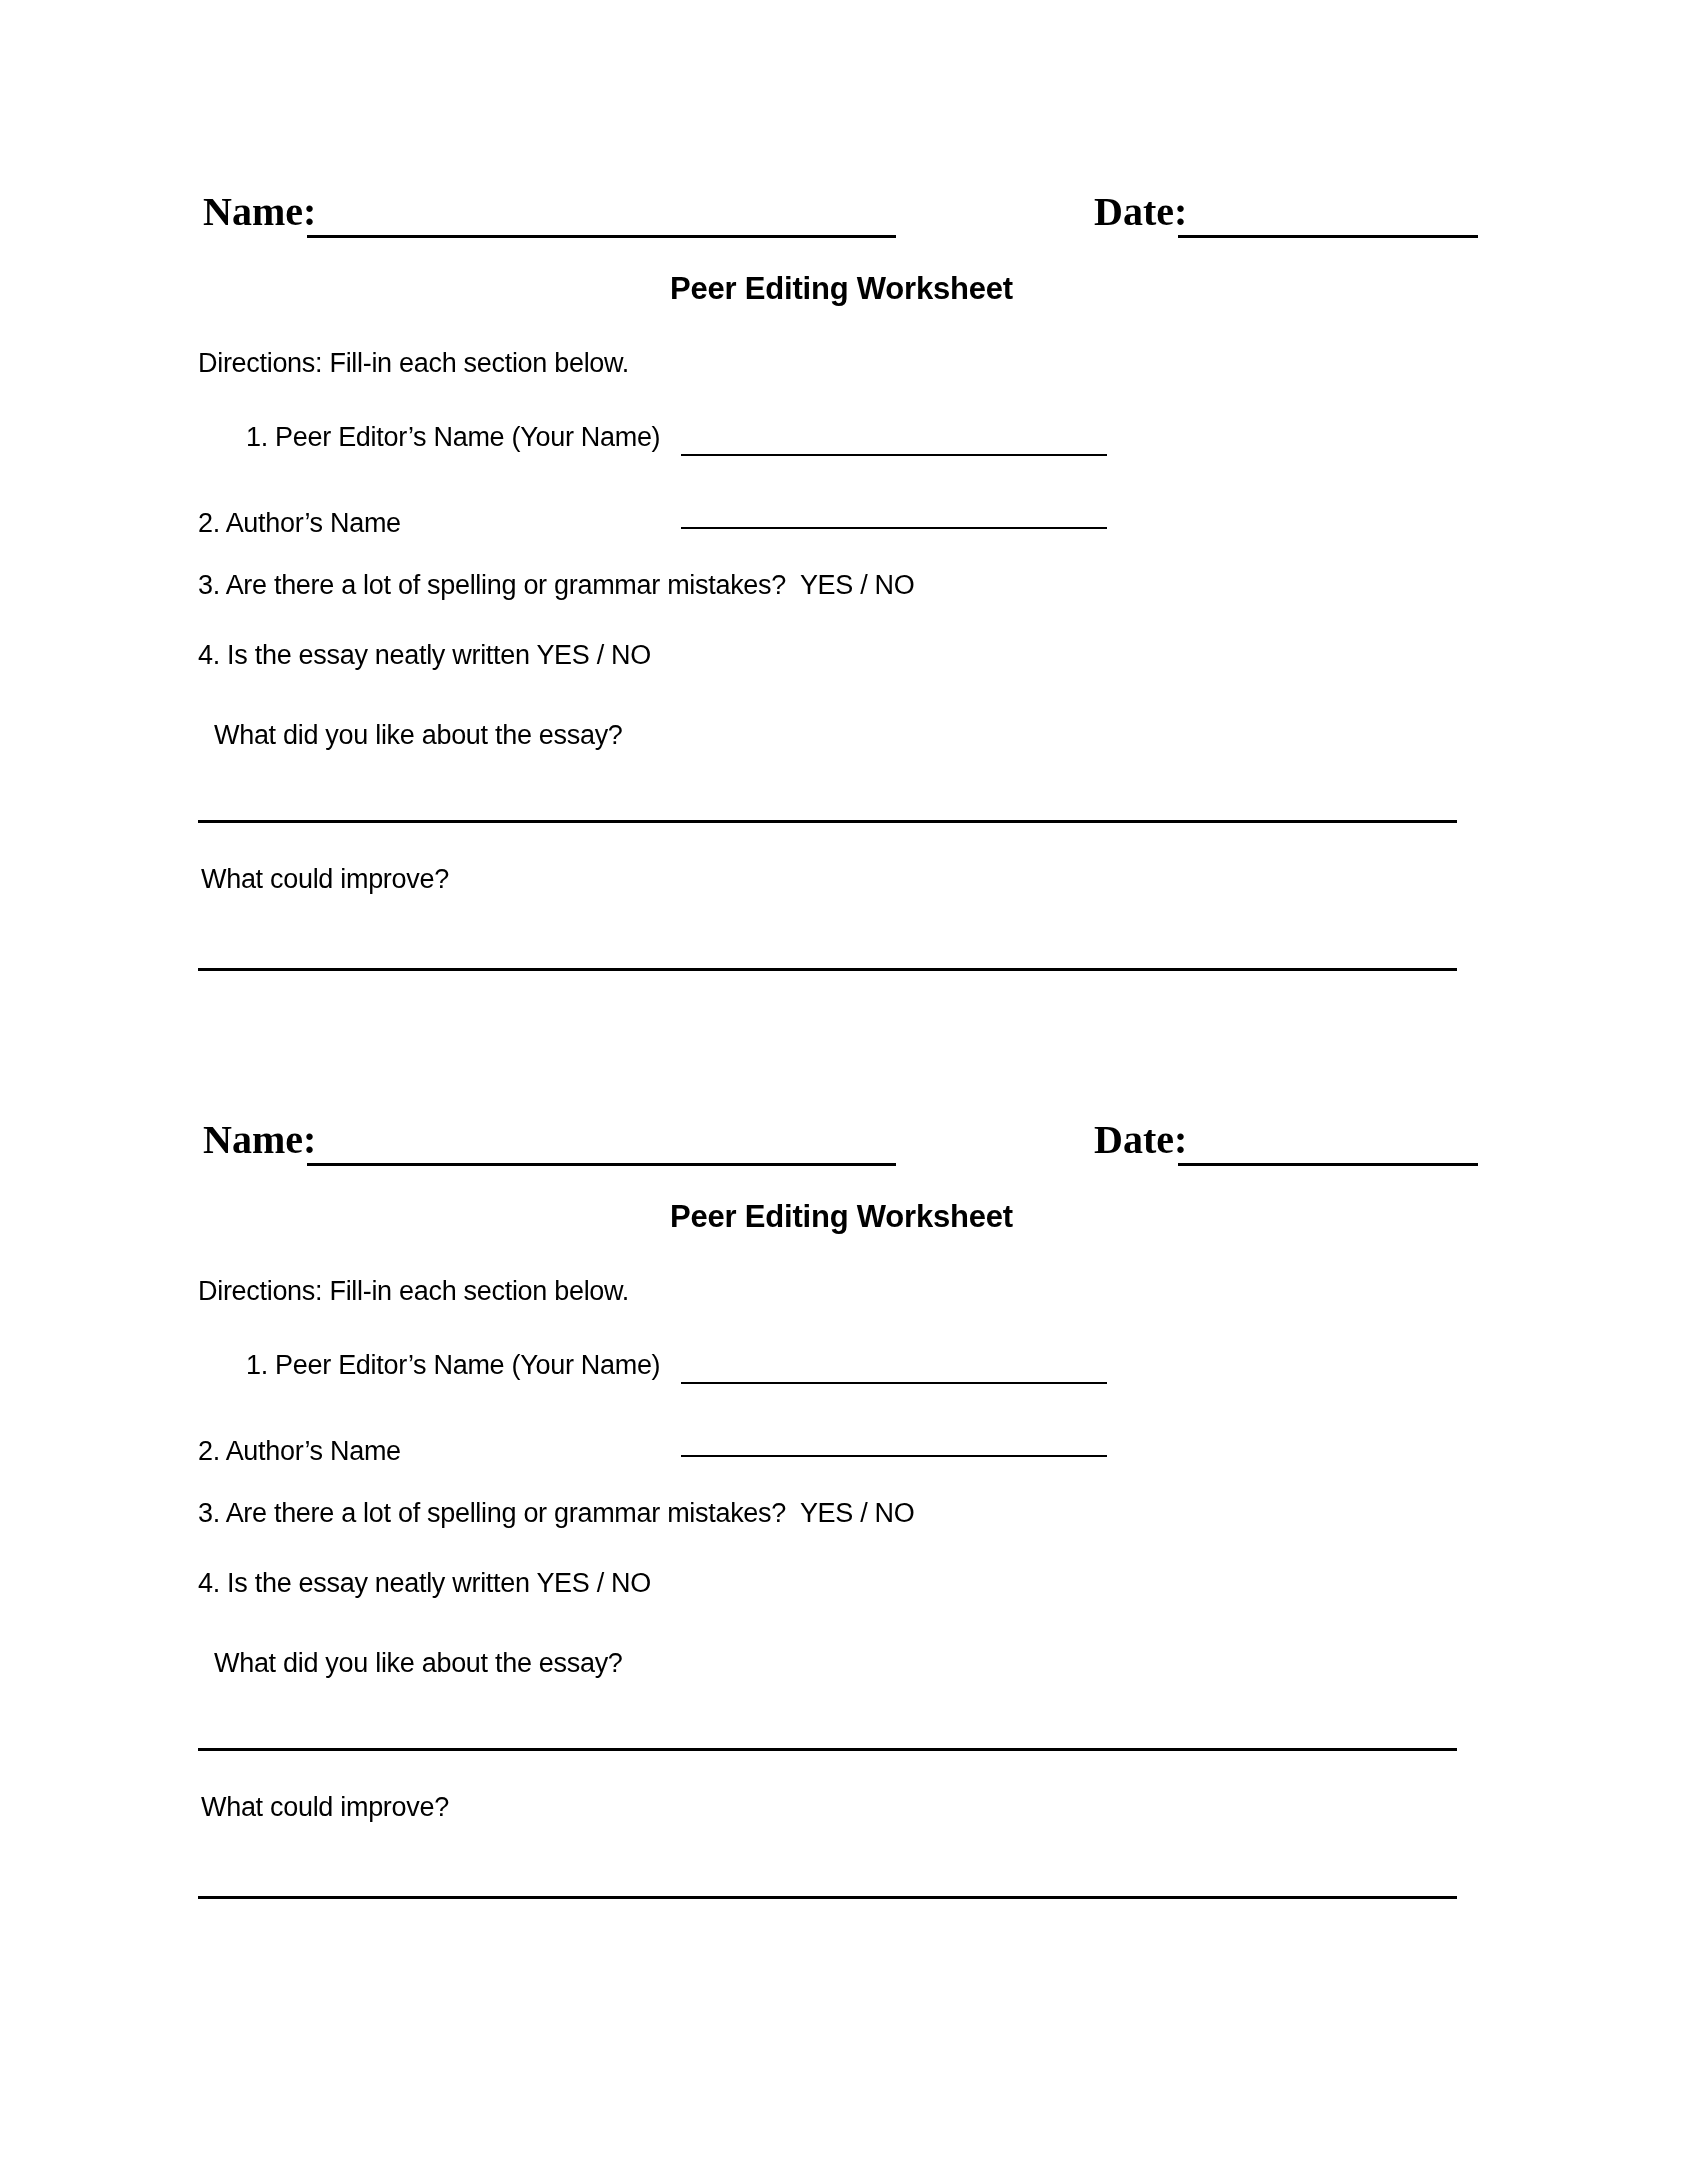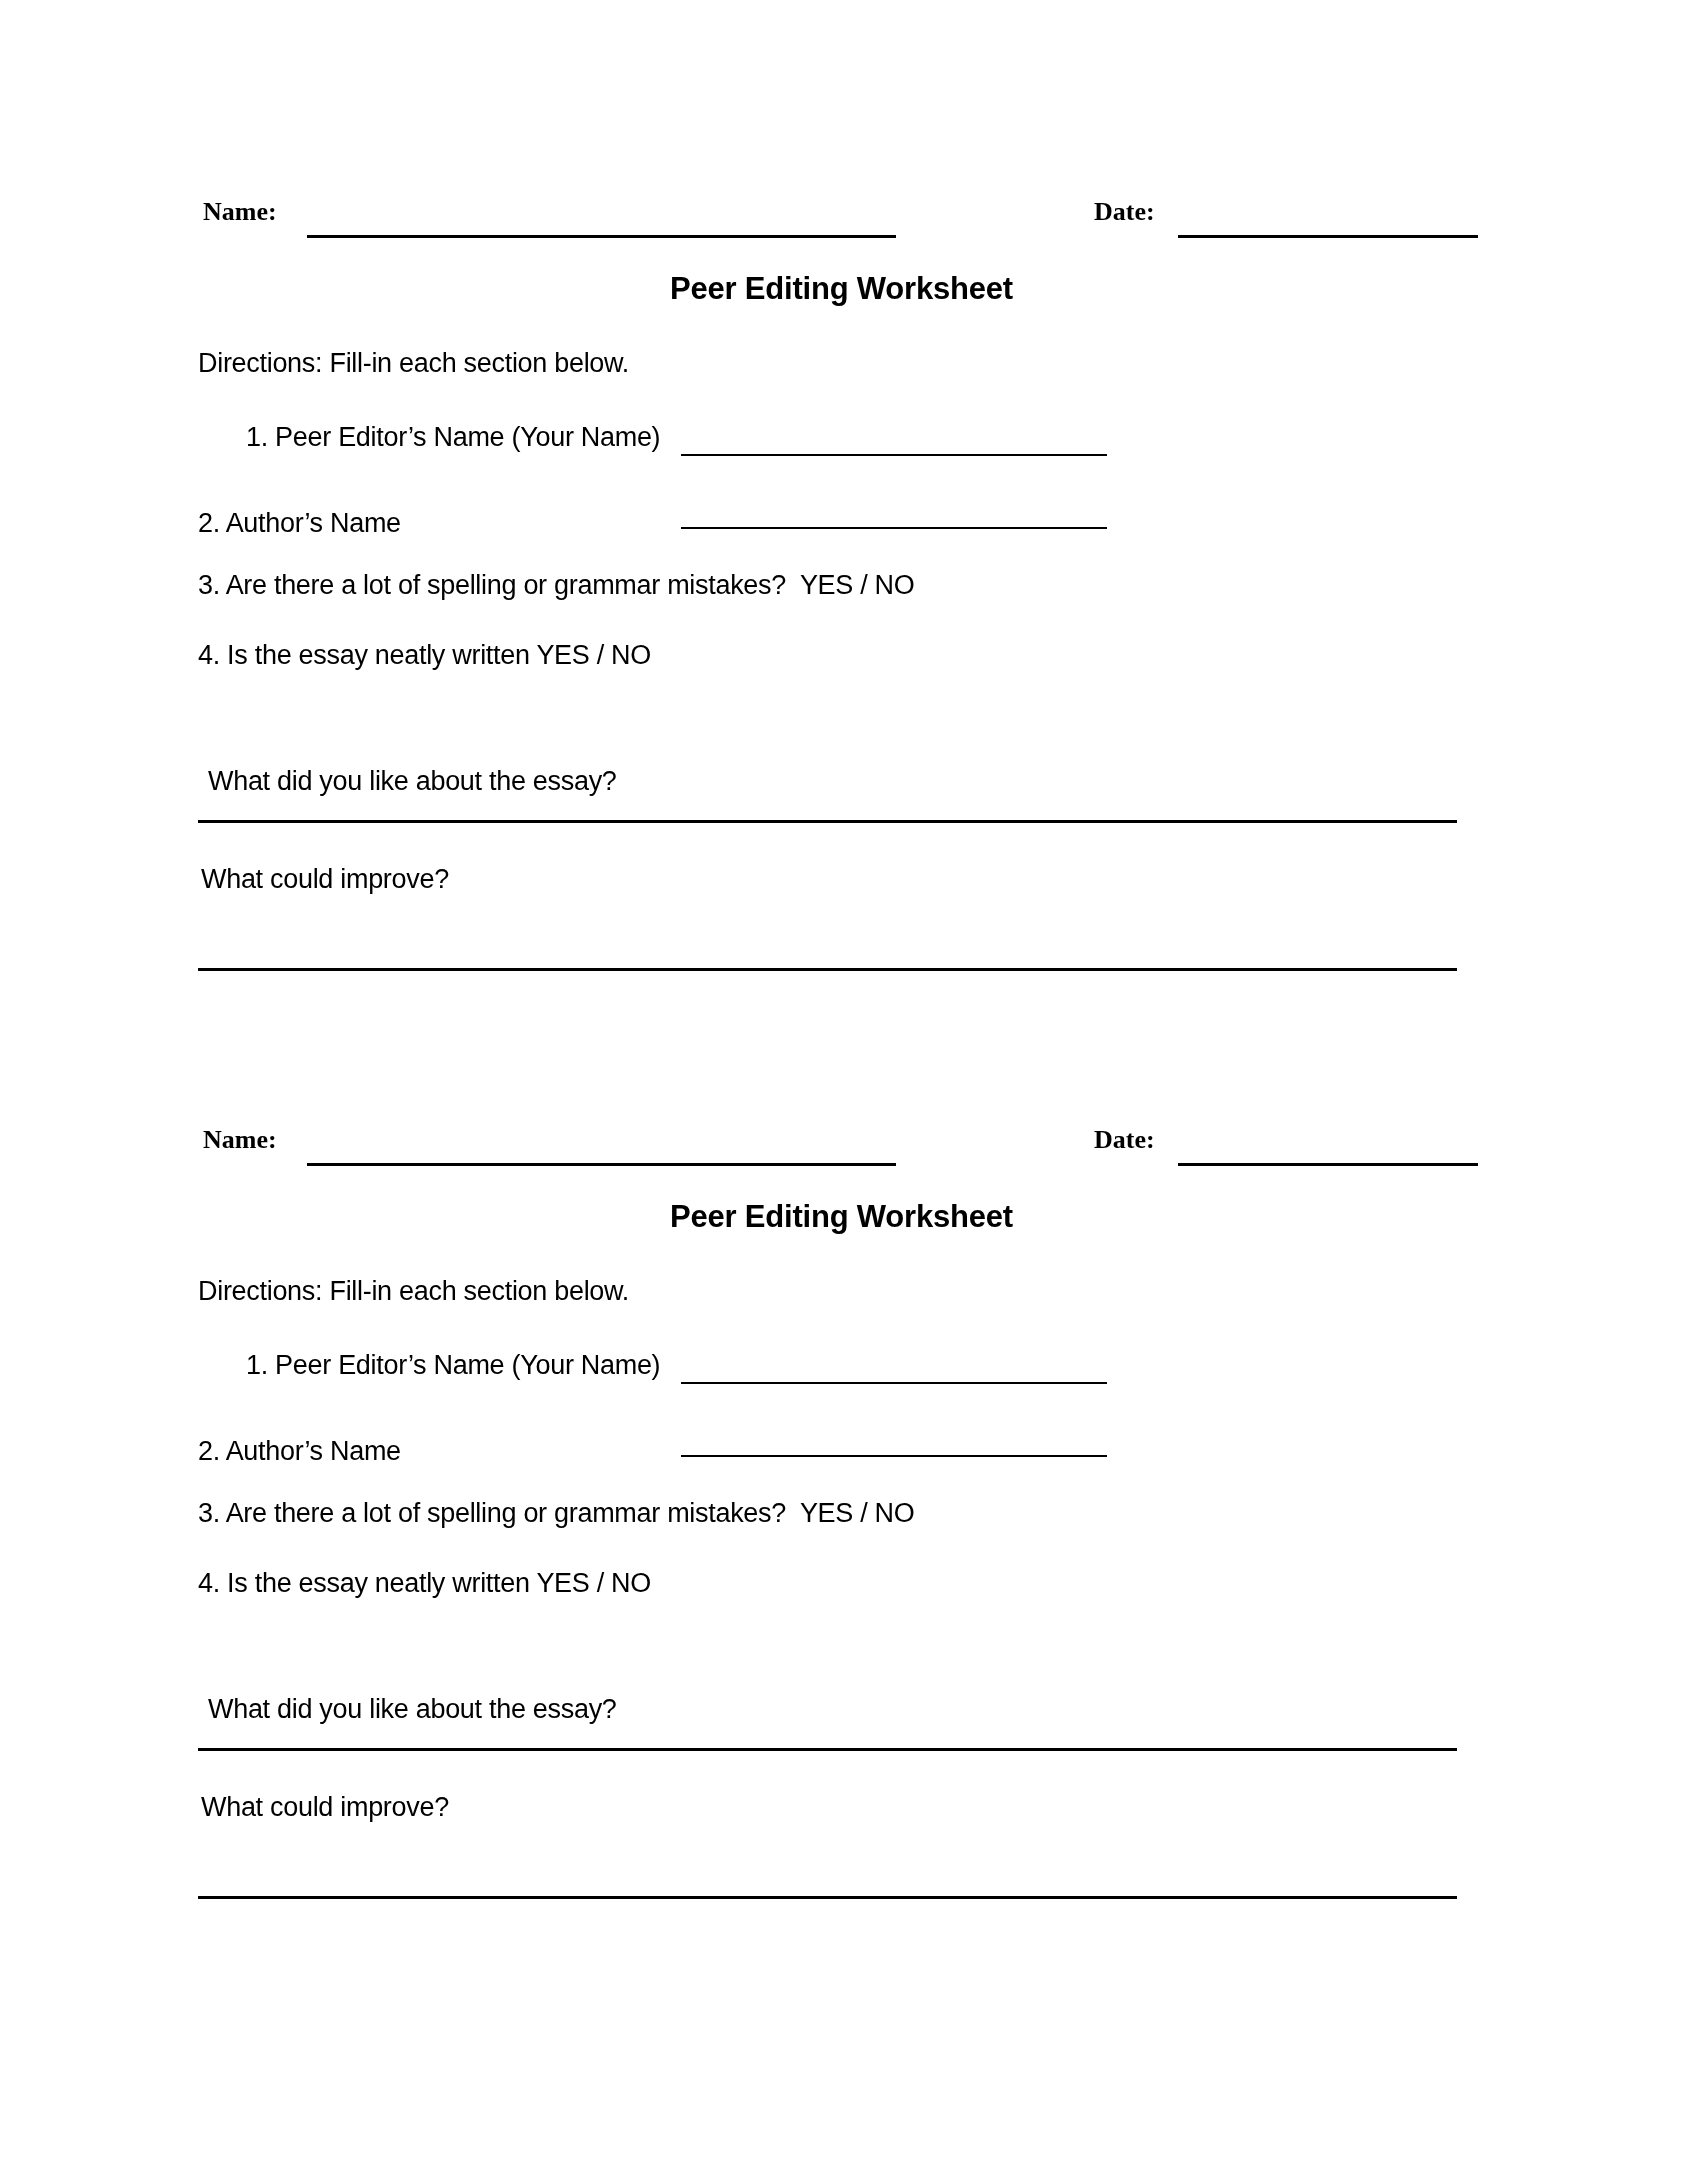--- a/index.html
+++ b/index.html
@@ -28,21 +28,21 @@
   .row {
     position: absolute;
     font-size: 27px;
     line-height: 34px;
     letter-spacing: -0.3px;
     white-space: pre;
   }
   .serif-label {
     font-family: "Liberation Serif", serif;
     font-weight: bold;
-    font-size: 26px;
+    font-size: 40px;
     line-height: 36px;
     letter-spacing: 0;
   }
   .name-label { left: 203px; top: 6px; }
   .date-label { left: 1094px; top: 6px; }
 
   .uline {
     position: absolute;
     height: 0;
     border-top: 3px solid #000000;
@@ -65,21 +65,21 @@
   .item-row { left: 198px; }
   .item-0 { top: 232px; margin-left: 48px; }
   .item-1 { top: 306px; margin-top: 12px; }
   .item-2 { top: 380px; }
   .item-3 { top: 450px; }
 
   .item-line { left: 681px; width: 426px; border-top-width: 2px; }
   .item-line-0 { top: 266px; }
   .item-line-1 { top: 339px; }
 
-  .q1-row { left: 208px; top: 530px; margin-top: 46px; }
+  .q1-row { left: 214px; top: 530px; }
   .q2-row { left: 192px; top: 674px; margin-left: 9px; }
 
   .answer-line { left: 198px; width: 1259px; }
   .answer-line-0 { top: 632px; }
   .answer-line-1 { top: 780px; }
 </style>
 </head>
 <body>
 
 <div id="page">

